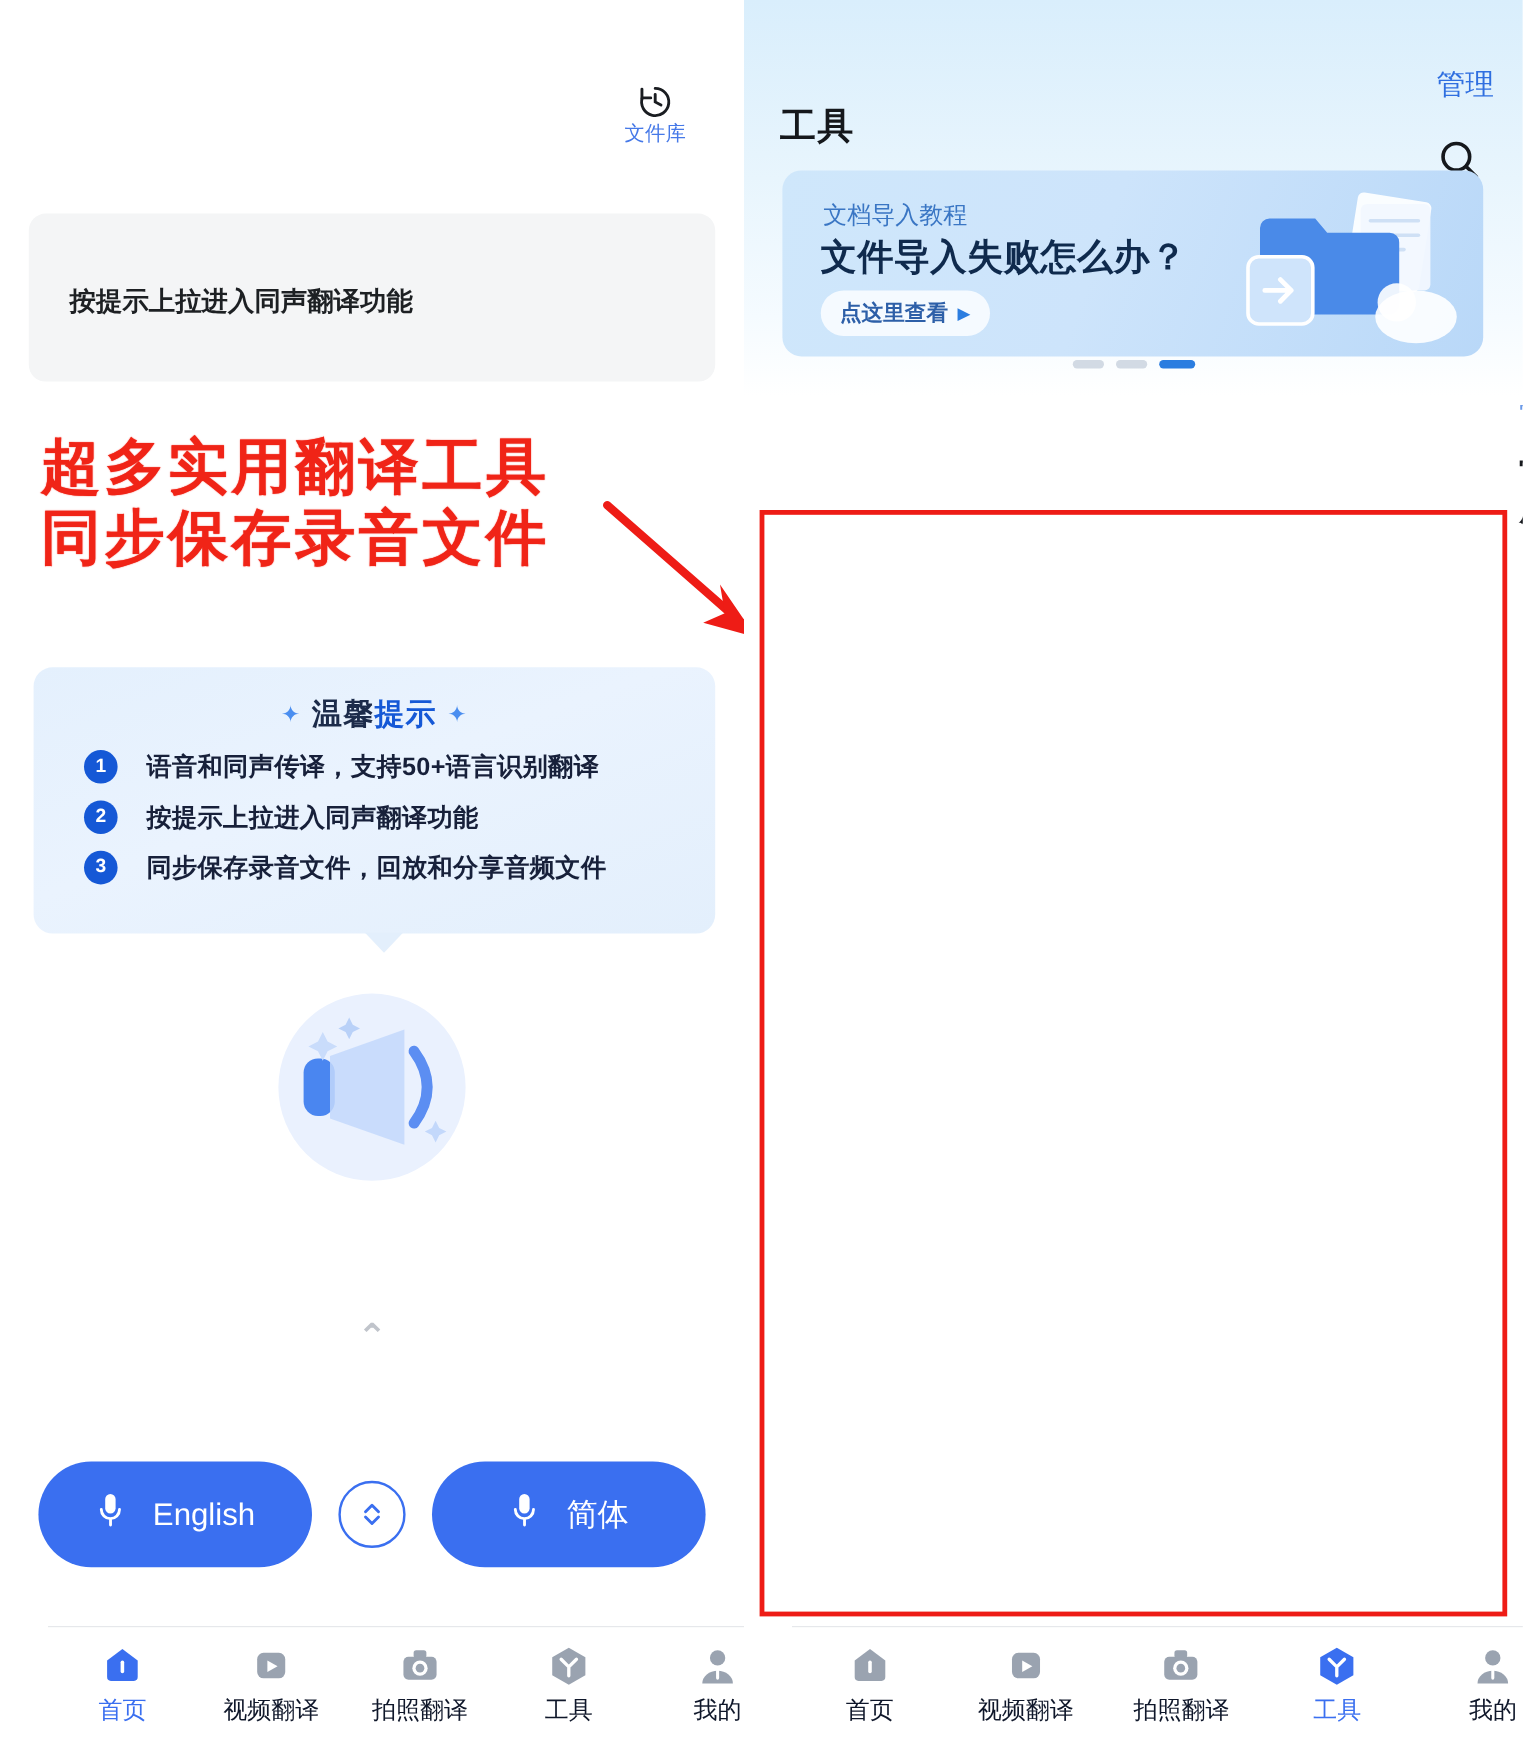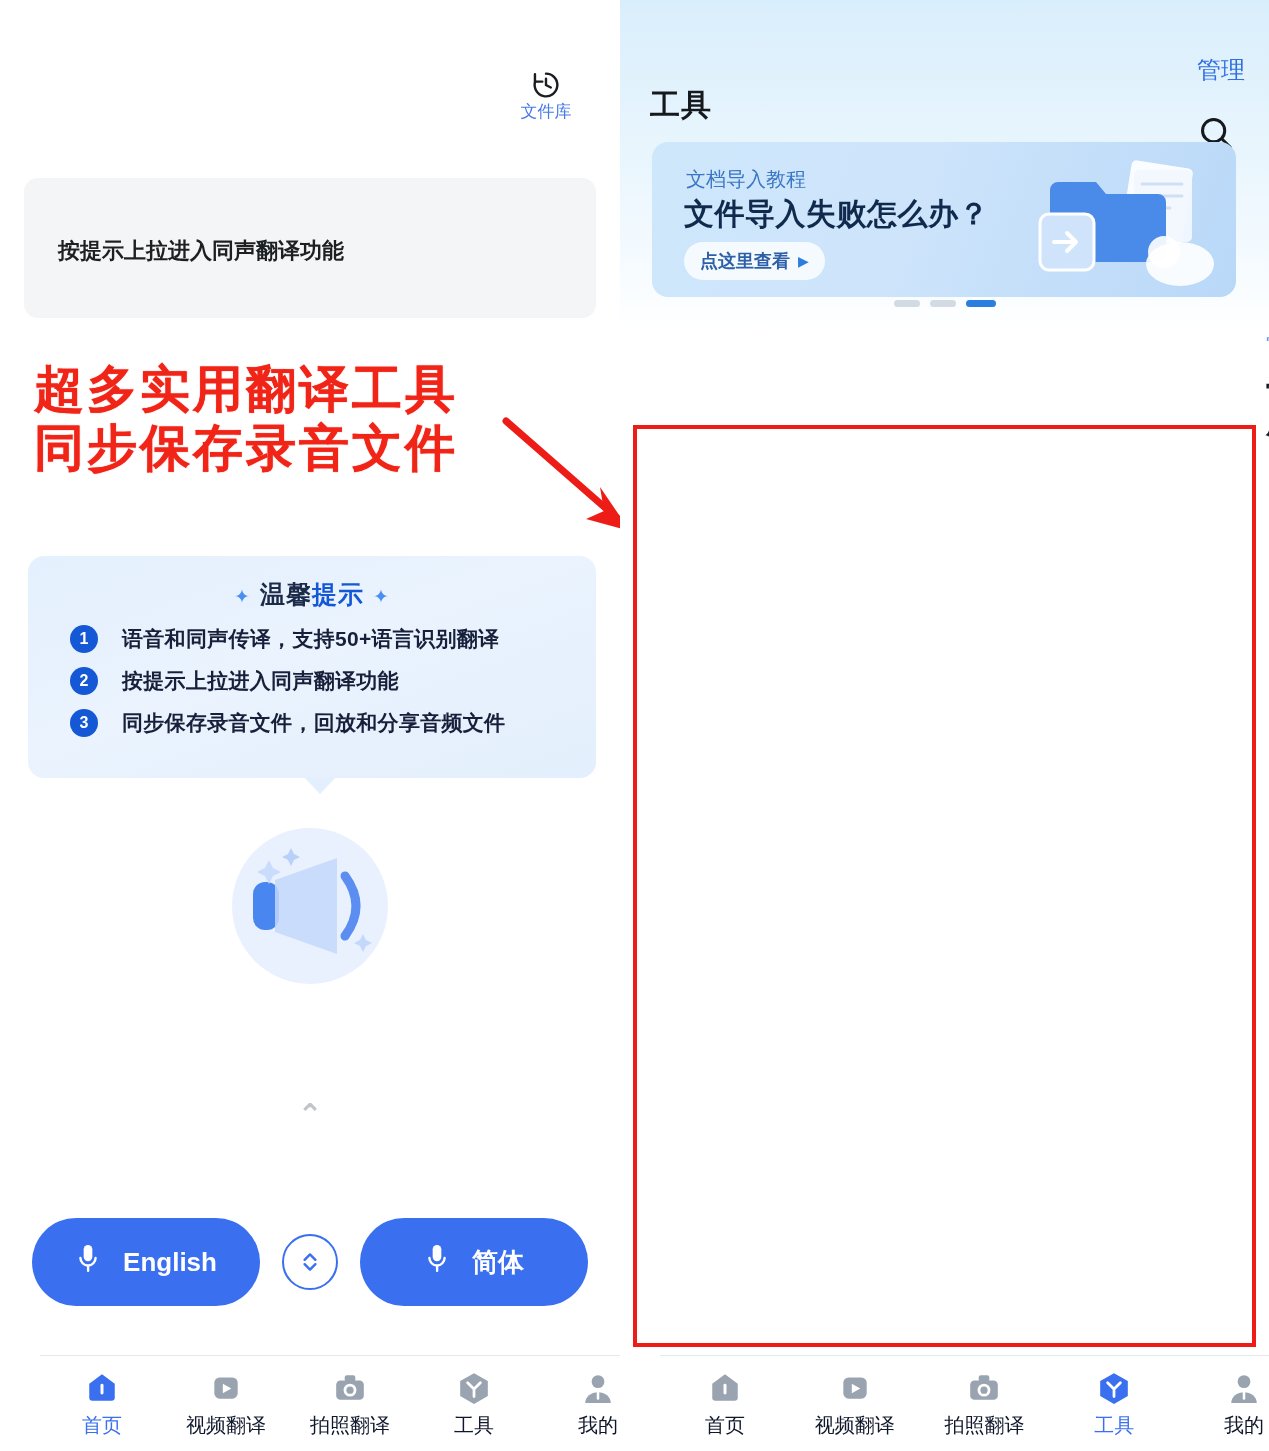--- a/index.html
+++ b/index.html
@@ -99,21 +99,21 @@
   .pull-text { margin-top: 10px; font-size: 22px; color: #9aa0a8; }
 
   .lang-bar {
     position: absolute; left: 0; right: 0; top: 1218px;
     display: flex; align-items: center; justify-content: center; gap: 22px;
   }
   .lang-btn {
     width: 228px; height: 88px; border-radius: 44px;
     background: #3a6ff0;
     display: flex; align-items: center; justify-content: center; gap: 22px;
-    color: #fff; font-size: 26px; font-weight: bold;
+    color: #fff; font-size: 26px; font-weight: normal;
     border: none; cursor: pointer;
   }
   .swap-btn {
     width: 56px; height: 56px; border-radius: 50%;
     border: 2px solid #3a6ff0; background: #fff;
     display: flex; align-items: center; justify-content: center;
     cursor: pointer;
   }
 
   

